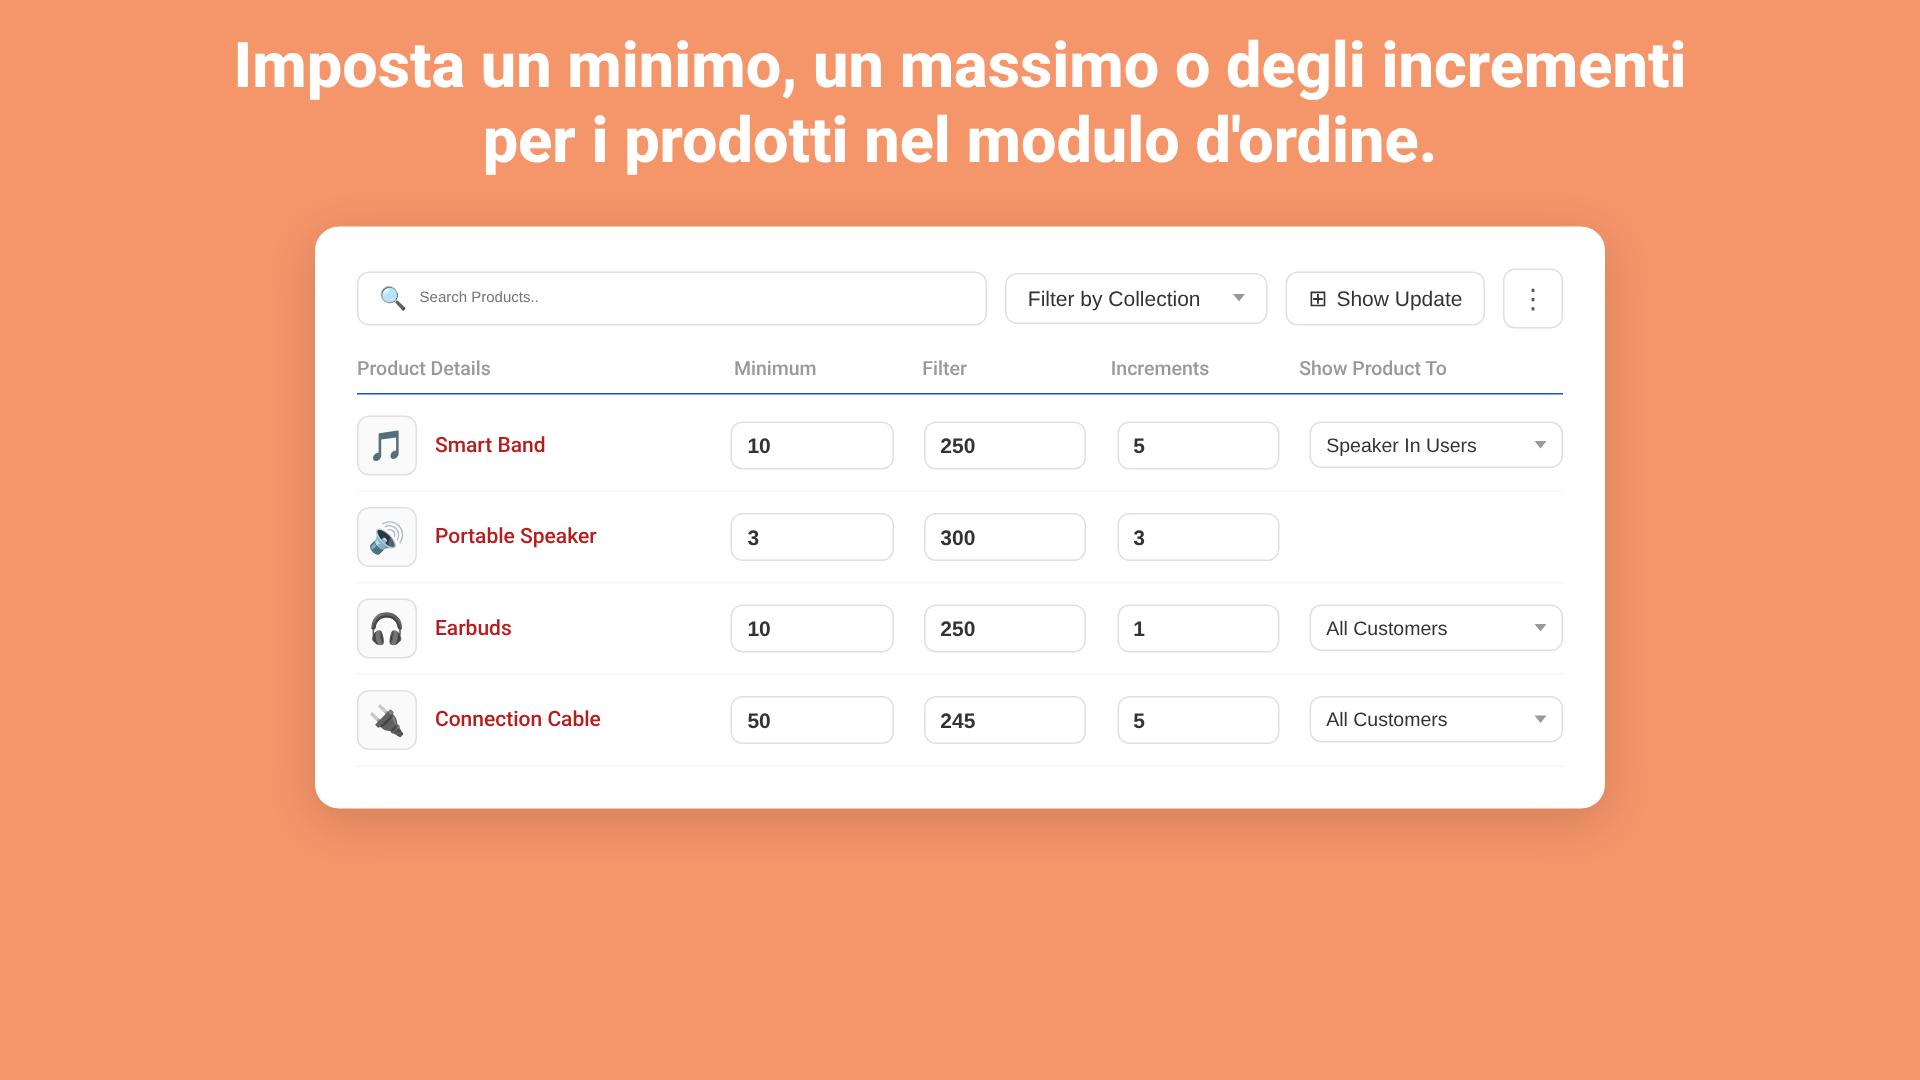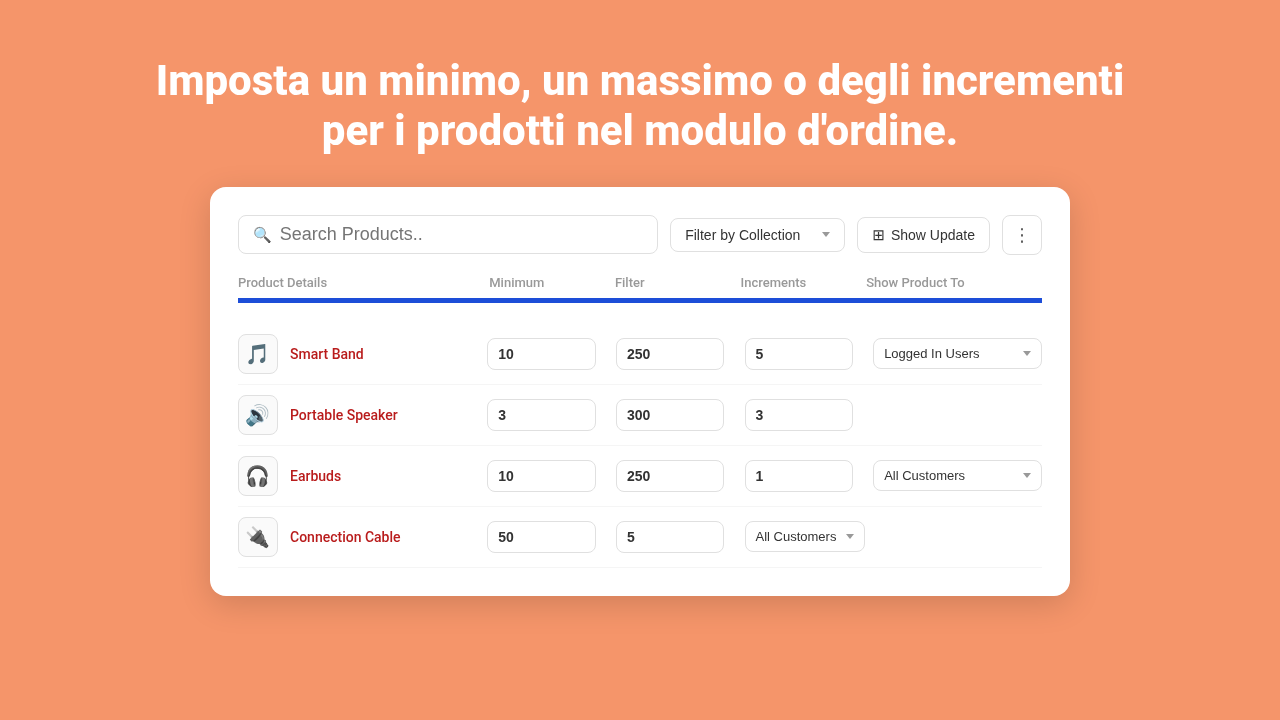--- a/index.html
+++ b/index.html
@@ -9,21 +9,21 @@
       background-color: #F5956A;
       font-family: -apple-system, BlinkMacSystemFont, 'Segoe UI', Roboto, sans-serif;
       overflow: hidden;
       display: flex;
       flex-direction: column;
       align-items: center;
       justify-content: flex-start;
     }
     .hero-text {
       text-align: center;
-      padding: 56px 120px 30px;
+      padding: 20px 120px 30px;
       color: white;
       font-size: 42px;
       font-weight: 800;
       line-height: 1.2;
     }
     .card {
       background: white;
       border-radius: 16px;
       width: 860px;
       padding: 28px;
@@ -40,21 +40,21 @@
       display: flex;
       align-items: center;
       border: 1.5px solid #e0e0e0;
       border-radius: 8px;
       padding: 8px 14px;
       gap: 8px;
     }
     .search-wrap input {
       border: none;
       outline: none;
-      font-size: 18px;
+      font-size: 10px;
       color: #ec4899;
       width: 100%;
       background: transparent;
     }
     .search-icon {
       color: #aaa;
       font-size: 15px;
     }
     .btn-filter {
       display: flex;
@@ -88,22 +88,22 @@
       cursor: pointer;
       color: #555;
       font-size: 18px;
       display: flex;
       align-items: center;
     }
     .table-header {
       display: grid;
       grid-template-columns: 2fr 1fr 1fr 1fr 1.4fr;
       padding: 0 0 8px;
-      border-bottom: 5px solid #1d4ed8;
-      margin-bottom: 21px;
+      border-bottom: 1px solid #1d4ed8;
+      margin-bottom: 4px;
     }
     .table-header span {
       font-size: 13px;
       color: #999;
       font-weight: 500;
     }
     .product-row {
       display: grid;
       grid-template-columns: 2fr 1fr 1fr 1fr 1.4fr;
       align-items: center;
@@ -208,21 +208,21 @@
       <input class="num-input" type="text" value="10" style="">
     </div>
     <div>
       <input class="num-input" type="text" value="250" style="">
     </div>
     <div>
       <input class="num-input" type="text" value="5" style="">
     </div>
     <div>
       <button class="dropdown-btn">
-        <span>Logged In Users</span>
+        <span>Speaker In Users</span>
         <span class="chevron-down"></span>
       </button>
     </div>
   </div>
       <div class="product-row">
     <div class="product-info">
       <div class="product-thumb">🔊</div>
       <span class="product-name">Portable Speaker</span>
     </div>
     <div>
@@ -258,20 +258,23 @@
   </div>
       <div class="product-row">
     <div class="product-info">
       <div class="product-thumb">🔌</div>
       <span class="product-name">Connection Cable</span>
     </div>
     <div>
       <input class="num-input" type="text" value="50" style="">
     </div>
     <div>
+      <input class="num-input" type="text" value="245" style="">
+    </div>
+    <div>
       <input class="num-input" type="text" value="5" style="">
     </div>
     <div>
       <button class="dropdown-btn">
         <span>All Customers</span>
         <span class="chevron-down"></span>
       </button>
     </div>
   </div>
     </div>

